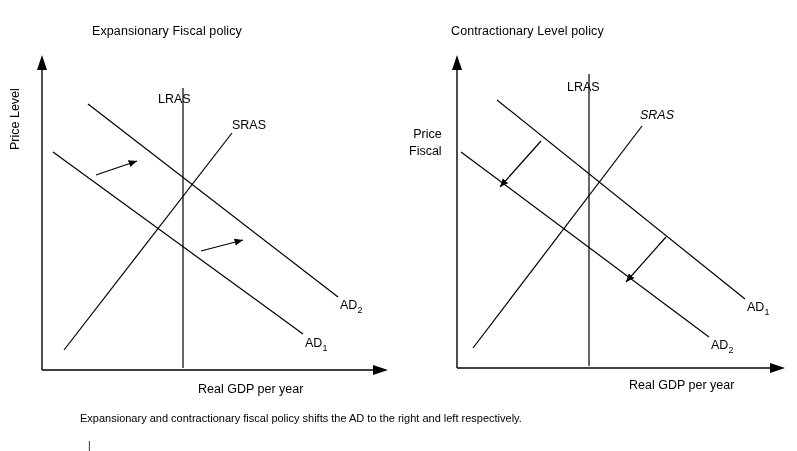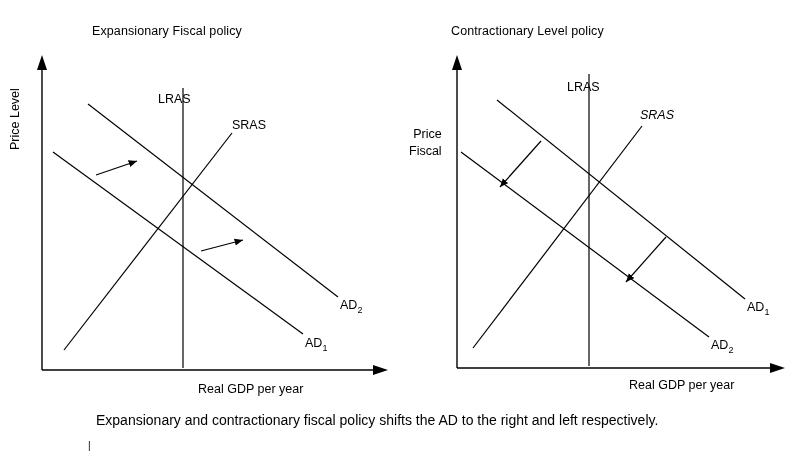--- a/index.html
+++ b/index.html
@@ -81,23 +81,23 @@
     text-align: right;
   }
   #lbl-lras-right { left: 168px; top: 80px; }
   #lbl-sras-right { left: 241px; top: 108px; }
   #lbl-ad1-right  { left: 348px; top: 300px; }
   #lbl-ad2-right  { left: 312px; top: 338px; }
   #lbl-x-right    { left: 230px; top: 378px; }
 
   #caption {
     position: absolute;
-    left: 96px;
+    left: 80px;
     top: 412px;
-    font-size: 14px;
+    font-size: 11px;
     white-space: nowrap;
   }
   #tail-mark {
     position: absolute;
     left: 88px;
     top: 440px;
     font-size: 10px;
     color: #000;
   }
 </style>

